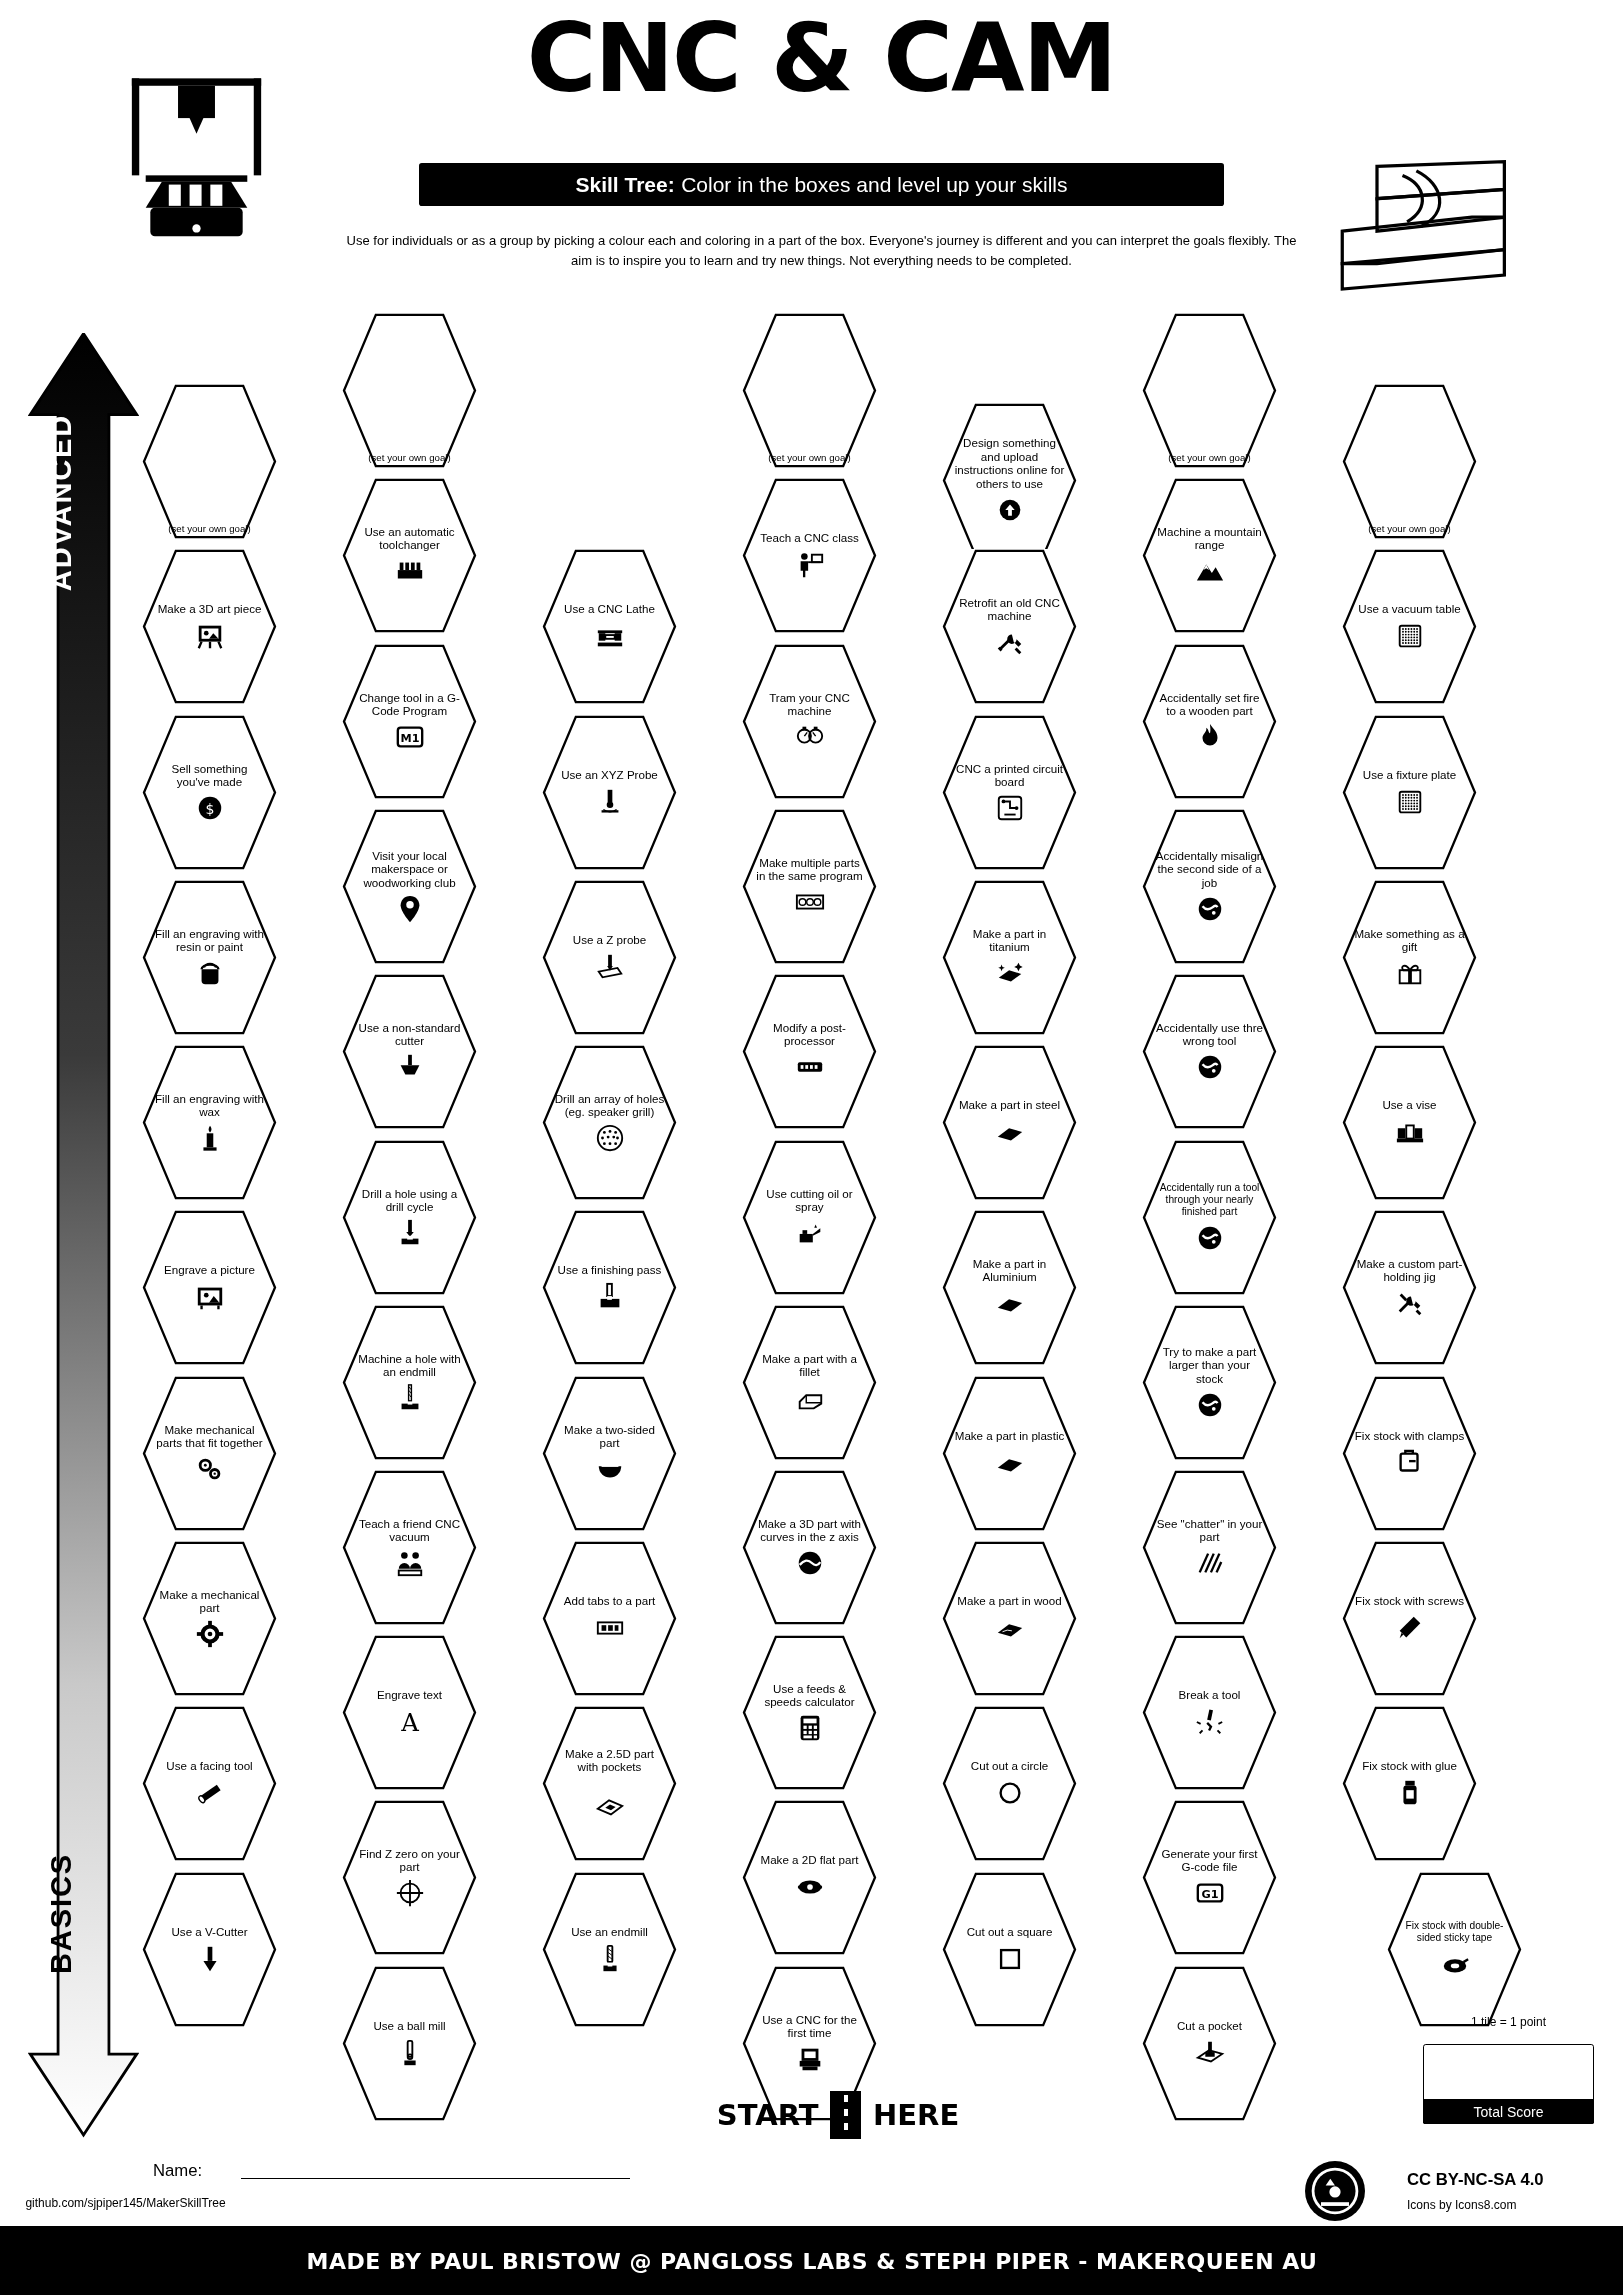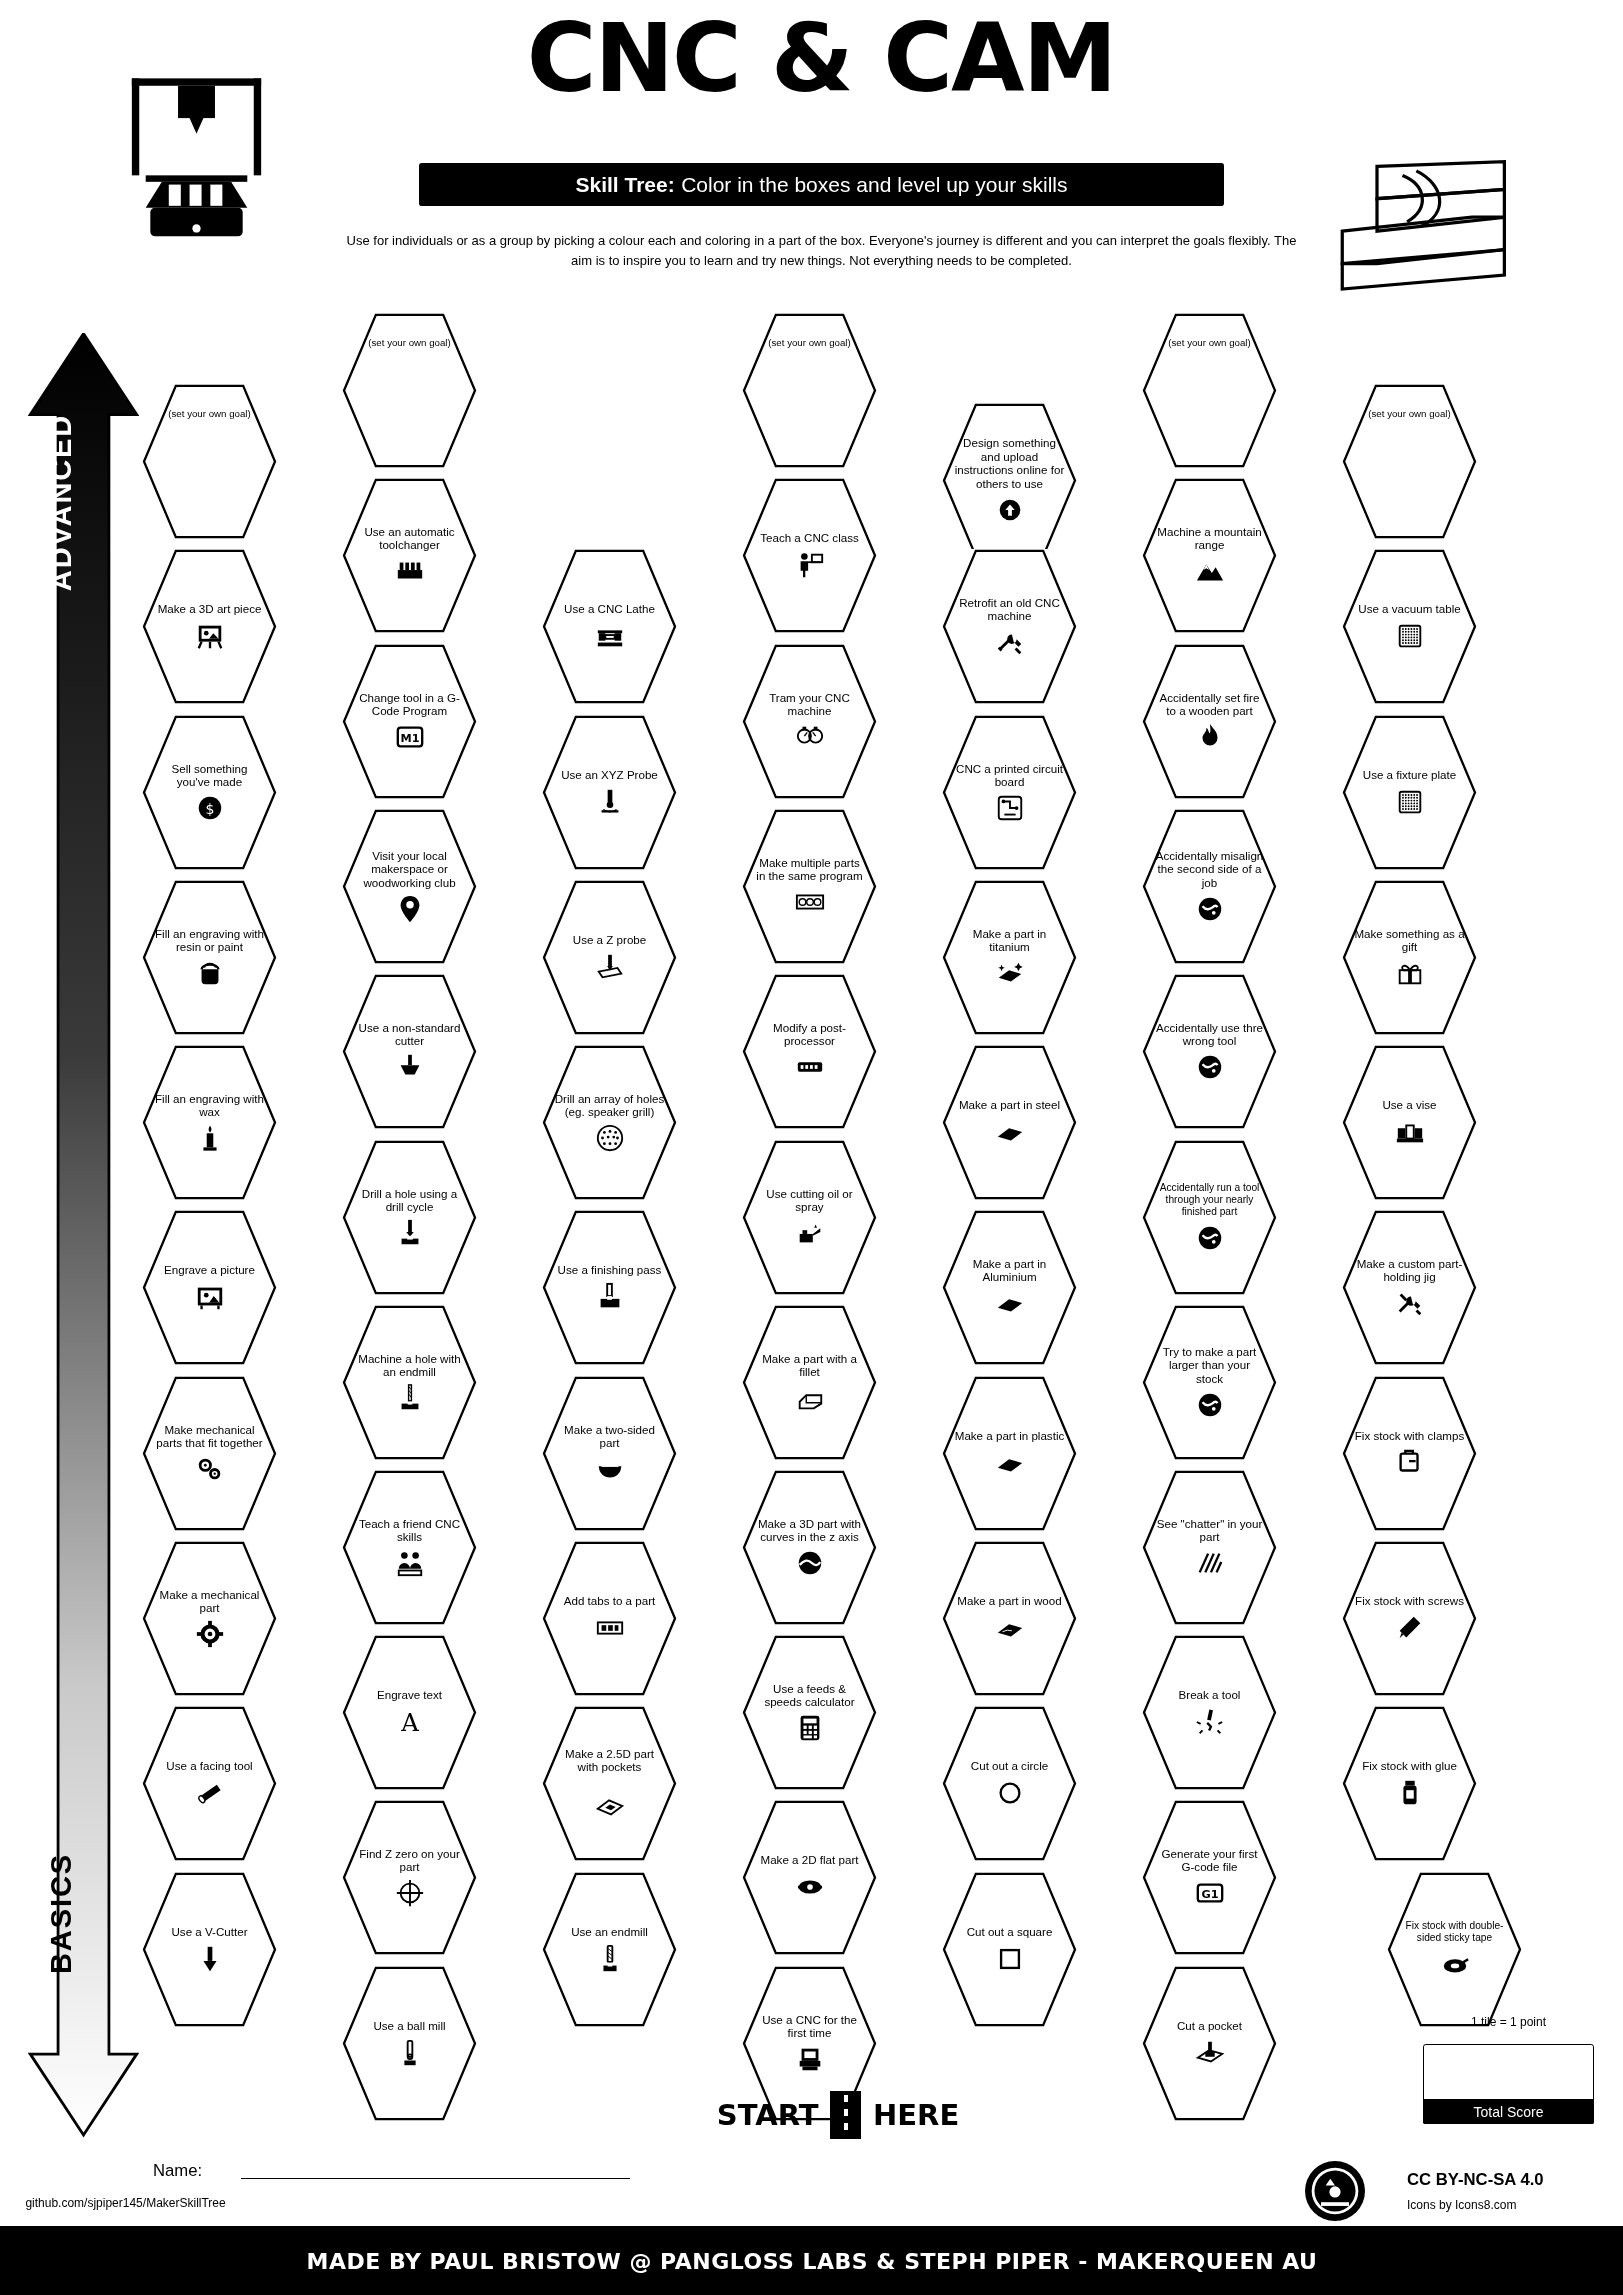--- a/index.html
+++ b/index.html
@@ -74,21 +74,21 @@
   .hex .txt.small { font-size:10.2px; line-height:1.16; }
   .hex .txt.goal { font-size:9.7px; }
   .hex .ic {
     position:relative; z-index:2;
     margin-top:4.6px;
     font-size:23px; line-height:1;
     display:flex; align-items:center; justify-content:center;
     height:30px;
   }
   .hex .ic svg { display:block; }
-  .hex.goal-hex { justify-content:flex-start; padding-top:24px; }
+  .hex.goal-hex { justify-content:flex-end; padding-top:24px; }
 
   
   #start-here {
     position:absolute; left:662px; top:2087px; width:352px; height:56px;
     display:flex; align-items:center; justify-content:center; gap:12px;
     font-size:29px; font-weight:bold; font-family:"DejaVu Sans", sans-serif;
   }
   #road {
     width:30.5px; height:48px; background:#000; position:relative;
   }
@@ -391,21 +391,21 @@
           <path d="M30 8 l4 6 M30 16 l4 6 M30 24 l4 6" stroke="#000" stroke-width="2"></path>
           <rect x="14" y="44" width="36" height="12" fill="#000"></rect>
           <rect x="27" y="40" width="10" height="6" fill="#fff"></rect>
         </svg>
       </div>
     </div>
     <div class="hex" style="left: 342px; top: 1470px;">
       <svg class="hexbg" viewBox="0 0 292 336" width="135" height="155">
         <polygon points="73,4 219,4 288,168 219,332 73,332 4,168" fill="#ffffff" stroke="#000000" stroke-width="5"></polygon>
       </svg>
-      <div class="txt">Teach a friend CNC skills</div>
+      <div class="txt">Teach a friend CNC vacuum</div>
       <div class="ic">
         <svg width="30" height="30" viewBox="0 0 64 64">
           <circle cx="20" cy="16" r="7" fill="#000"></circle>
           <circle cx="44" cy="16" r="7" fill="#000"></circle>
           <path d="M8 44 a12 12 0 0 1 24 0z" fill="#000"></path>
           <path d="M32 44 a12 12 0 0 1 24 0z" fill="#000"></path>
           <rect x="8" y="48" width="48" height="10" fill="none" stroke="#000" stroke-width="4"></rect>
         </svg>
       </div>
     </div>

